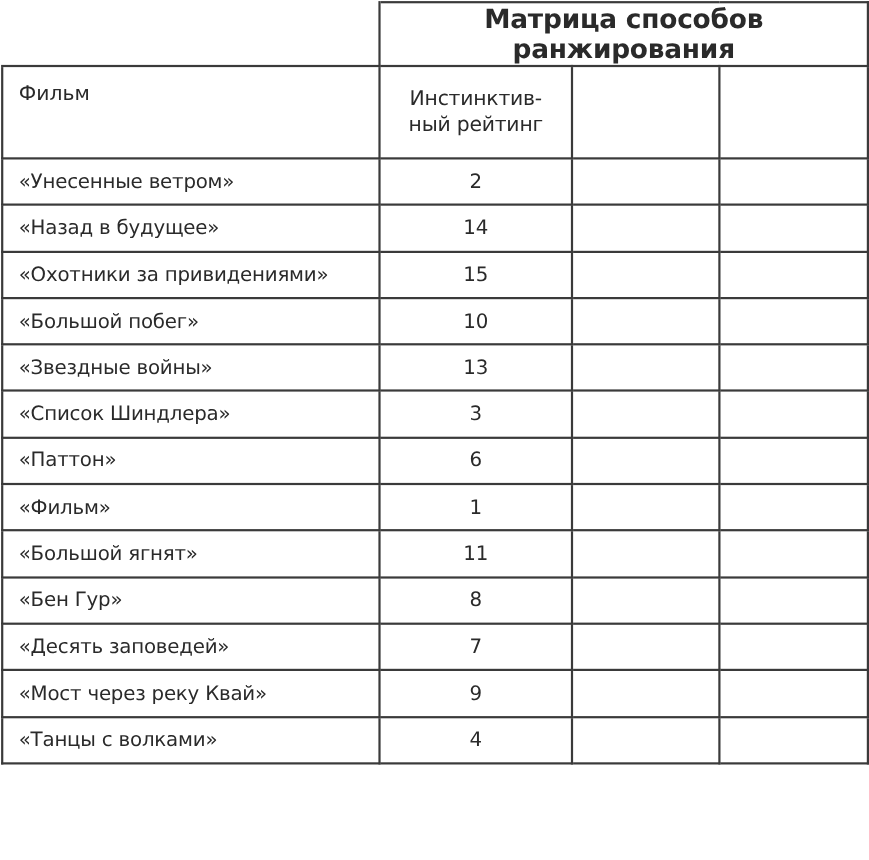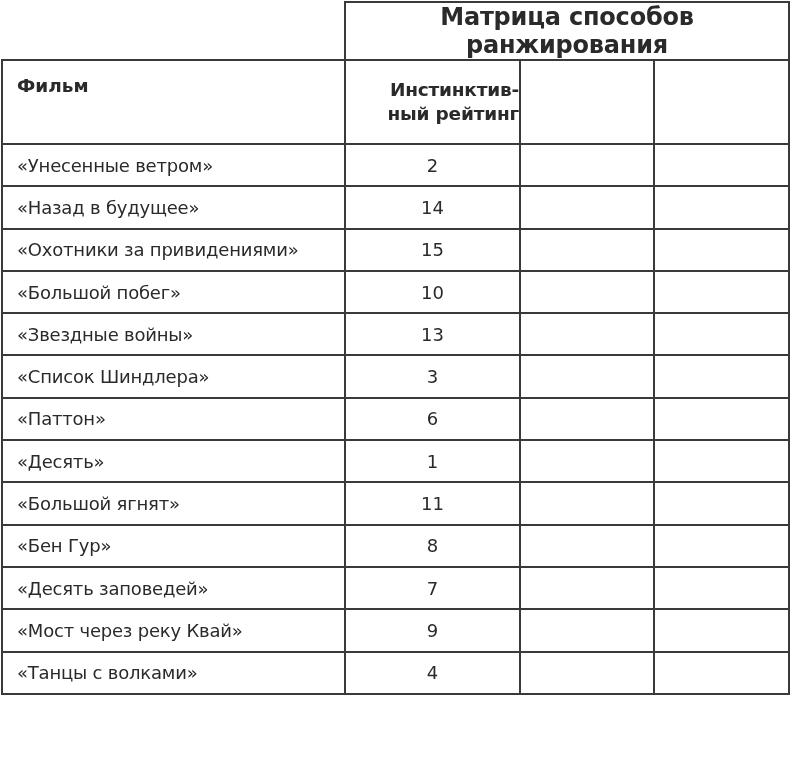--- a/index.html
+++ b/index.html
@@ -7,23 +7,23 @@
          font-family: "DejaVu Sans", sans-serif; color: #2a2a2a; }
   table { position: absolute; left: 1px; top: 1px; border-collapse: collapse;
           table-layout: fixed; width: 787px; }
   td, th { border: 2px solid #3a3a3a; padding: 0; }
   col.c-film { width: 343px; }
   col.c-inst { width: 175px; }
   col.c-m2 { width: 134px; }
   col.c-m3 { width: 135px; }
   .blank { border-top: none; border-left: none; border-right: 2px solid #3a3a3a; border-bottom: 2px solid #3a3a3a; background: #fff; }
   .matrix-title { height: 41px; font-weight: bold; font-size: 24px; text-align: center; letter-spacing: -0.2px; }
-  .hdr-row th { height: 68px; font-weight: bold; font-size: 18.5px; }
+  .hdr-row th { height: 68px; font-weight: normal; font-size: 18.5px; }
   .hdr-film { text-align: left; padding-left: 14px; vertical-align: top; padding-top: 14px; }
-  .hdr-inst { text-align: right; line-height: 24px; letter-spacing: -0.2px; }
+  .hdr-inst { text-align: center; line-height: 24px; letter-spacing: -0.2px; }
   .data-row td { height: 40.3px; font-size: 18px; }
   .film { padding-left: 14px; letter-spacing: -0.2px; margin-top: 48px; }
   .rank { text-align: center; font-size: 17px; }
 </style>
 </head>
 <body>
 
 <table>
   <colgroup>
     <col class="c-film">
@@ -83,21 +83,21 @@
         <td></td>
         <td></td>
       </tr>
       <tr class="data-row">
         <td class="film">«Паттон»</td>
         <td class="rank">6</td>
         <td></td>
         <td></td>
       </tr>
       <tr class="data-row">
-        <td class="film">«Десять»</td>
+        <td class="film">«Фильм»</td>
         <td class="rank">1</td>
         <td></td>
         <td></td>
       </tr>
       <tr class="data-row">
         <td class="film">«Большой ягнят»</td>
         <td class="rank">11</td>
         <td></td>
         <td></td>
       </tr>

